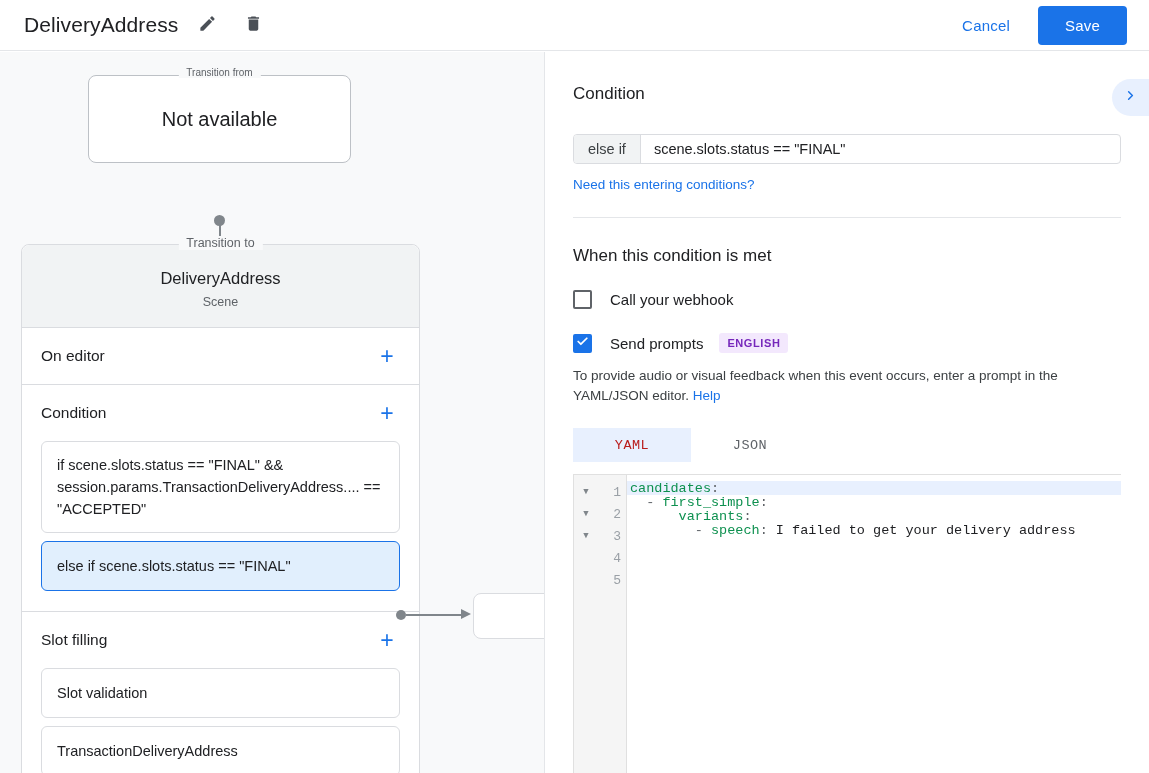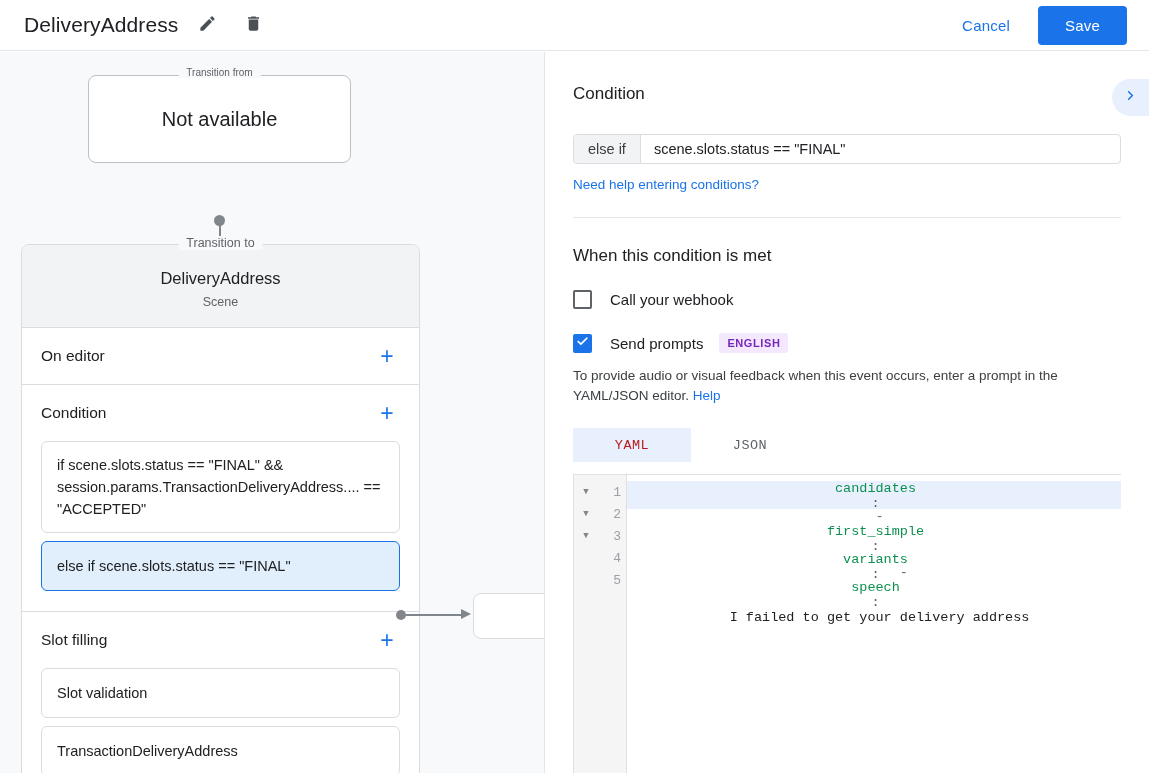--- a/index.html
+++ b/index.html
@@ -229,23 +229,23 @@
     font-family: "Liberation Mono", monospace; font-size: 13px; color: #9aa0a6;
   }
   .fold {
     width: 24px; text-align: center; font-size: 9px; color: #80868b; cursor: pointer;
   }
   .lnum { flex: 1; text-align: right; padding-right: 5px; }
   .code-area {
     flex: 1; padding-top: 6px; overflow: hidden; position: relative;
   }
   .code-line {
-    height: 28px; display: flex; align-items: center;
+    height: 14px; display: flex; align-items: center;
     font-family: "Liberation Mono", monospace; font-size: 13.5px;
-    color: #202124; white-space: pre; padding-left: 3px; flex-direction: column;
+    color: #202124; white-space: pre; padding-left: 3px;
   }
   .code-line.cur { background: #e8f0fe; }
   .tok-key { color: #0d904f; }
   .tok-punct { color: #5f6368; }
   .tok-dash { color: #5f6368; }
   .tok-val { color: #202124; }
 </style>
 </head>
 <body>
 
@@ -337,21 +337,21 @@
   <div class="rp-section">
     <div class="cond-header-row">
       <div class="rp-title">Condition</div>
     </div>
 
     <div class="cond-input-wrap">
       <div class="cond-prefix">else if</div>
       <div class="cond-value">scene.slots.status == "FINAL"</div>
     </div>
 
-    <a class="help-link">Need help entering conditions?</a>
+    <a class="help-link">Need this entering conditions?</a>
     <div class="rp-divider"></div>
   </div>
 
   <div class="expand-btn">
     <span>
       <svg width="15" height="15" viewBox="0 0 24 24" fill="none" stroke-width="2.4" stroke-linecap="round" stroke-linejoin="round">
           <polyline points="9 18 15 12 9 6"></polyline>
         </svg>
     </span>
   </div>

